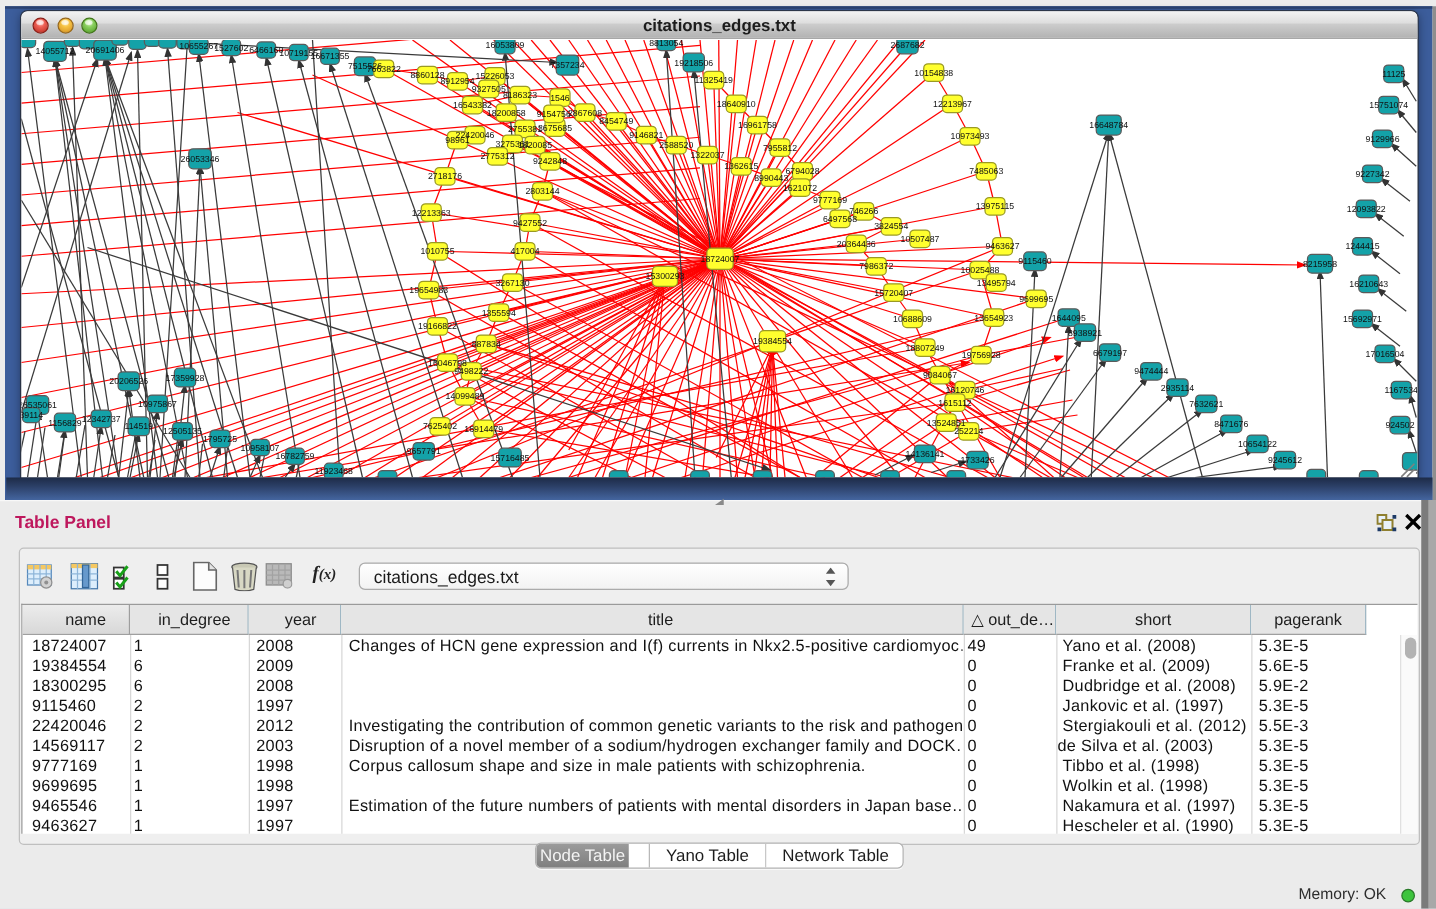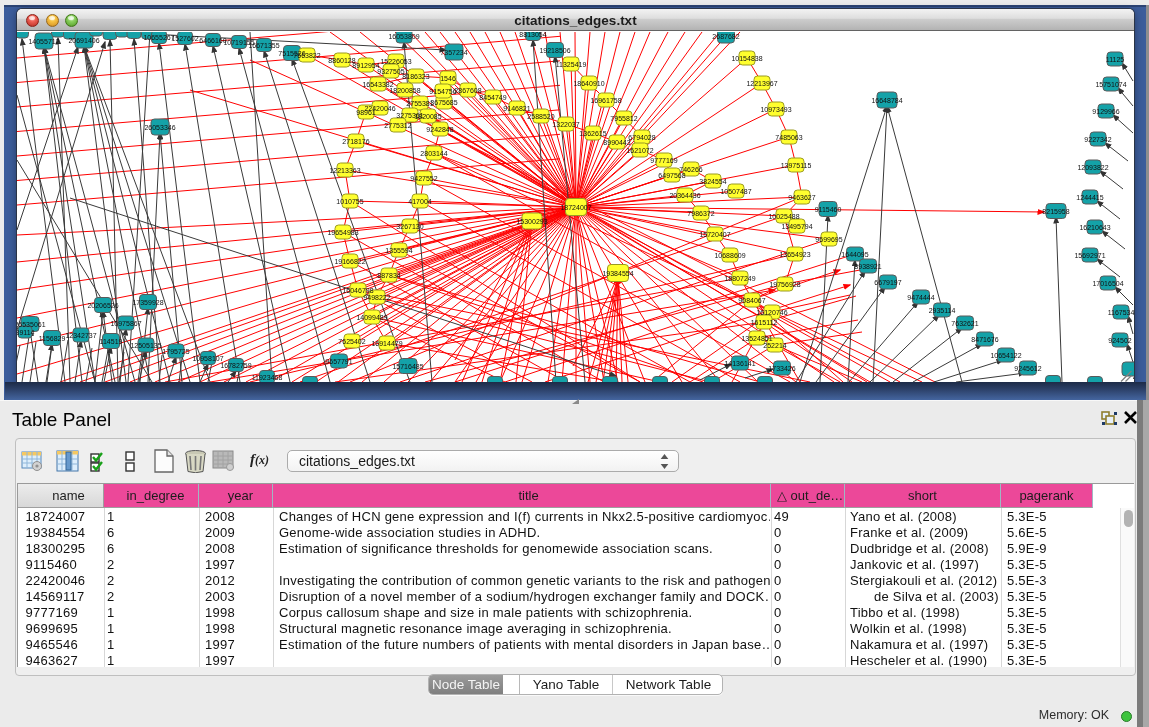--- a/index.html
+++ b/index.html
@@ -11,28 +11,28 @@
 #win { position:absolute; left:17px; top:9px; width:1117px; height:373px; border-radius:5px 5px 0 0; box-shadow:0 0 0 1px rgba(40,40,40,.65), 0 2px 8px rgba(0,0,10,.45); background:#fff; overflow:hidden; }
 #titlebar { position:absolute; left:0; top:0; width:100%; height:22px; background:linear-gradient(180deg,#f3f3f3 0%,#dedede 44%,#cccccc 50%,#b3b3b3 100%); border-bottom:1px solid #636363; border-radius:5px 5px 0 0; }
 #titlebar .t { position:absolute; width:100%; text-align:center; top:3.5px; font-size:13.5px; font-weight:bold; color:#1c1c1c; letter-spacing:0; }
 .tl { position:absolute; top:5px; width:13px; height:13px; border-radius:50%; }
 .tl::after { content:''; position:absolute; left:2.5px; top:1px; width:6px; height:4px; border-radius:50%; background:rgba(255,255,255,.65); }
 #tl-r { left:8.5px; background:radial-gradient(circle at 50% 30%,#ffc9c2 0%,#ee6156 35%,#d04338 70%,#9c2d23 100%); border:1px solid #8c2018; }
 #tl-y { left:28.5px; background:radial-gradient(circle at 50% 30%,#fff3c2 0%,#f6c243 35%,#e3a52f 70%,#a8741f 100%); border:1px solid #97681d; }
 #tl-g { left:47.5px; background:radial-gradient(circle at 50% 30%,#e2f7d2 0%,#8ad05f 35%,#6bb33f 70%,#47821f 100%); border:1px solid #417619; }
 #panel { position:absolute; left:0; top:400px; width:1137px; height:327px; background:#ebebeb; }
 #panel .hline { position:absolute; left:0; top:0; width:100%; height:1px; background:#f8f8f8; }
-#ptitle { position:absolute; left:12px; top:409px; font-size:19px; color:#000000; }
+#ptitle { position:absolute; left:12px; top:409px; font-size:14px; color:#be185d;font-weight:bold; }
 #rstrip-bot1 { position:absolute; left:1137px; top:400px; width:6px; height:327px; background:#7b7b7b; }
 #rstrip-bot2 { position:absolute; left:1143px; top:400px; width:6px; height:327px; background:#a8a8a8; }
 #subpanel { position:absolute; left:15px; top:438px; width:1121px; height:238px; background:#efefef; border:1px solid #bfbfbf; border-radius:4px; }
 #dropdown { position:absolute; left:287px; top:450px; width:392px; height:22px; background:linear-gradient(180deg,#ffffff,#f2f2f2); border:1px solid #ababab; border-radius:5px; font-size:14px; color:#1a1a1a; padding:2px 0 0 11px; }
 #dropdown svg { position:absolute; right:9px; top:3px; }
 #tablebox { position:absolute; left:17px; top:483px; width:1117px; height:184px; background:#fff; border-top:1px solid #9a9a9a; border-left:1px solid #9a9a9a; overflow:hidden; }
-.hcell { position:absolute; top:0; height:24px; font-size:13px; color:#1d1d1d; text-align:center; line-height:23px; border-right:1px solid #9fb7c4; border-bottom:1px solid #9f9f9f; background:#ec4899; }
+.hcell { position:absolute; top:0; height:24px; font-size:13px; color:#1d1d1d; text-align:center; line-height:23px; border-right:1px solid #9fb7c4; border-bottom:1px solid #9f9f9f; background:#e5e5e5; }
 .hgray { background:linear-gradient(180deg,#ececec,#d8d8d8); border-right:1px solid #9e9e9e; }
 .trow { position:absolute; left:0; width:1117px; height:16px; font-size:13px; letter-spacing:.25px; color:#111; }
 .trow span { position:absolute; top:0; line-height:16px; white-space:nowrap; }
 .vline { position:absolute; top:24px; width:1px; height:160px; background:#d7d7d7; }
 #vsb { position:absolute; left:1102px; top:24px; width:15px; height:160px; background:#fafafa; border-left:1px solid #e0e0e0; }
 #vsb .thumb { position:absolute; left:2.5px; top:2px; width:9px; height:17px; border-radius:5px; background:#b3b3b3; }
 #tabs { position:absolute; left:428px; top:674px; width:295px; height:21px; border:1px solid #b2b2b2; border-radius:5px; background:#fff; overflow:hidden; box-shadow:0 1px 0 rgba(255,255,255,.7); }
 #tabs .seg { position:absolute; top:0; height:21px; font-size:13.5px; line-height:20px; text-align:center; color:#1c1c1c; }
 #tabs .sel { background:linear-gradient(180deg,#9b9b9b,#7c7c7c); color:#f4f4f4; }
 #mem { position:absolute; right:40px; top:708px; font-size:12.5px; color:#2d2d2d; }
@@ -760,33 +760,31 @@
         <span style="left:187px">2008</span>
         <span style="left:261px;width:491px;overflow:hidden">Changes of HCN gene expression and I(f) currents in Nkx2.5-positive cardiomyoc…</span>
         <span style="left:756px">49</span>
         <span style="left:832px">Yano et al. (2008)</span>
         <span style="left:989px">5.3E-5</span>
       </div>
 <div class="trow" style="top:41px">
         <span style="left:7.5px">19384554</span>
         <span style="left:89px">6</span>
         <span style="left:187px">2009</span>
-        <span style="left:261px;width:491px;overflow:hidden">Genome-wide association studies in ADHD.</span>
         <span style="left:756px">0</span>
         <span style="left:832px">Franke et al. (2009)</span>
         <span style="left:989px">5.6E-5</span>
       </div>
 <div class="trow" style="top:57px">
         <span style="left:7.5px">18300295</span>
         <span style="left:89px">6</span>
         <span style="left:187px">2008</span>
-        <span style="left:261px;width:491px;overflow:hidden">Estimation of significance thresholds for genomewide association scans.</span>
         <span style="left:756px">0</span>
         <span style="left:832px">Dudbridge et al. (2008)</span>
-        <span style="left:989px">5.9E-9</span>
+        <span style="left:989px">5.9E-2</span>
       </div>
 <div class="trow" style="top:73px">
         <span style="left:7.5px">9115460</span>
         <span style="left:89px">2</span>
         <span style="left:187px">1997</span>
         <span style="left:756px">0</span>
         <span style="left:832px">Jankovic et al. (1997)</span>
         <span style="left:989px">5.3E-5</span>
       </div>
 <div class="trow" style="top:89px">
@@ -797,37 +795,36 @@
         <span style="left:756px">0</span>
         <span style="left:832px">Stergiakouli et al. (2012)</span>
         <span style="left:989px">5.5E-3</span>
       </div>
 <div class="trow" style="top:105px">
         <span style="left:7.5px">14569117</span>
         <span style="left:89px">2</span>
         <span style="left:187px">2003</span>
         <span style="left:261px;width:491px;overflow:hidden">Disruption of a novel member of a sodium/hydrogen exchanger family and DOCK…</span>
         <span style="left:756px">0</span>
-        <span style="left:856px">de Silva et al. (2003)</span>
+        <span style="left:828px">de Silva et al. (2003)</span>
         <span style="left:989px">5.3E-5</span>
       </div>
 <div class="trow" style="top:121px">
         <span style="left:7.5px">9777169</span>
         <span style="left:89px">1</span>
         <span style="left:187px">1998</span>
         <span style="left:261px;width:491px;overflow:hidden">Corpus callosum shape and size in male patients with schizophrenia.</span>
         <span style="left:756px">0</span>
         <span style="left:832px">Tibbo et al. (1998)</span>
         <span style="left:989px">5.3E-5</span>
       </div>
 <div class="trow" style="top:137px">
         <span style="left:7.5px">9699695</span>
         <span style="left:89px">1</span>
         <span style="left:187px">1998</span>
-        <span style="left:261px;width:491px;overflow:hidden">Structural magnetic resonance image averaging in schizophrenia.</span>
         <span style="left:756px">0</span>
         <span style="left:832px">Wolkin et al. (1998)</span>
         <span style="left:989px">5.3E-5</span>
       </div>
 <div class="trow" style="top:153px">
         <span style="left:7.5px">9465546</span>
         <span style="left:89px">1</span>
         <span style="left:187px">1997</span>
         <span style="left:261px;width:491px;overflow:hidden">Estimation of the future numbers of patients with mental disorders in Japan base…</span>
         <span style="left:756px">0</span>

